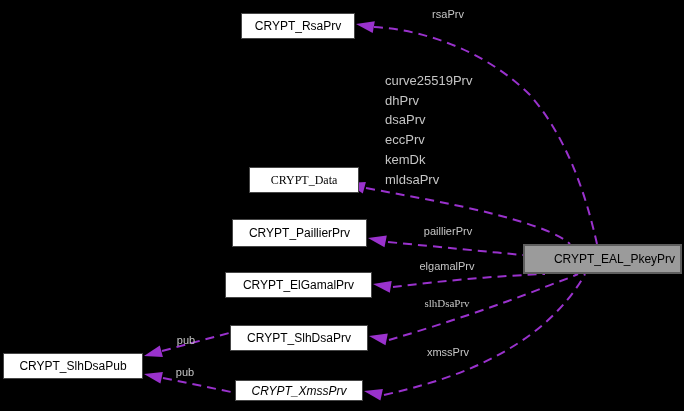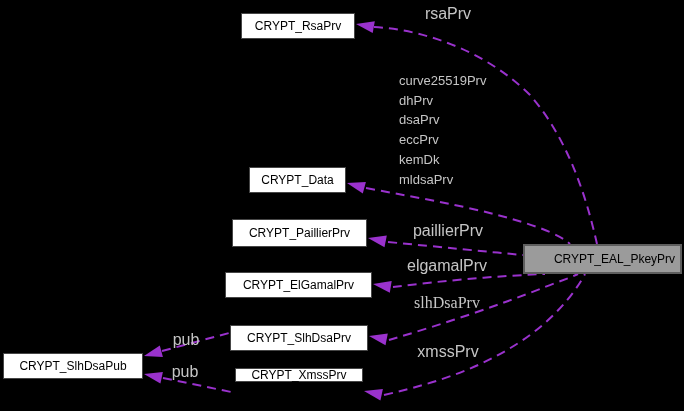--- a/index.html
+++ b/index.html
@@ -34,21 +34,21 @@
   .node.highlight{
     background:var(--highlight-fill,#9b9b9b);
     border:2px solid var(--highlight-border,#5e5e5e);
     cursor:default;
     padding-left:24px;
   }
   .edge-label{
     position:absolute;
     transform:translate(-50%,-50%);
     color:var(--label-text,#c5c5c5);
-    font-size:16px;
+    font-size:11px;
     white-space:nowrap;
   }
   .edge-label-block{
     position:absolute;
     color:var(--label-text,#c5c5c5);
     font-size:13px;
     line-height:19.7px;
     white-space:nowrap;
     text-align:left;
   }
@@ -70,38 +70,38 @@
       <path d="M369 336 L387.8 333.5 L385.5 345.3 Z" class="arrowhead"></path>
       <path d="M384 395 C440 382 480 368 520 342 C550 322 572 298 585 274" class="edge-path"></path>
       <path d="M364 391 L382.9 388.9 L380.4 400.6 Z" class="arrowhead"></path>
       <path d="M162 351 L229 333" class="edge-path"></path>
       <path d="M144 356 L159.8 345.5 L162.9 357.1 Z" class="arrowhead"></path>
       <path d="M163 378 L236 393" class="edge-path"></path>
       <path d="M144 374 L162.9 371.9 L160.4 383.6 Z" class="arrowhead"></path>
     </svg>
   <div id="label-layer">
       <div class="edge-label" style="left: 448px; top: 14px;">rsaPrv</div>
-      <div class="edge-label-block" style="left: 399px; top: 71px;">
+      <div class="edge-label-block" style="left: 385px; top: 71px;">
         <div>curve25519Prv</div>
         <div>dhPrv</div>
         <div>dsaPrv</div>
         <div>eccPrv</div>
         <div>kemDk</div>
         <div>mldsaPrv</div>
       </div>
       <div class="edge-label" style="left: 448px; top: 231px;">paillierPrv</div>
       <div class="edge-label" style="left: 447px; top: 266px;">elgamalPrv</div>
       <div class="edge-label" style="left: 447px; top: 303px; font-family: Liberation Serif, serif;">slhDsaPrv</div>
       <div class="edge-label" style="left: 448px; top: 352px;">xmssPrv</div>
       <div class="edge-label" style="left: 186px; top: 340px;">pub</div>
       <div class="edge-label" style="left: 185px; top: 372px;">pub</div>
     </div>
   <div id="node-layer">
       <div class="node" style="left: 241px; top: 13px; width: 114px; height: 26px;">CRYPT_RsaPrv</div>
-      <div class="node" style="left: 249px; top: 167px; width: 97px; height: 26px;">CRYPT_Data</div>
+      <div class="node" style="left: 249px; top: 167px; width: 110px; height: 26px; font-family: Liberation Serif, serif;">CRYPT_Data</div>
       <div class="node" style="left: 232px; top: 219px; width: 135px; height: 28px;">CRYPT_PaillierPrv</div>
       <div class="node" style="left: 225px; top: 272px; width: 147px; height: 26px; text-align: right;">CRYPT_ElGamalPrv</div>
       <div class="node" style="left: 230px; top: 325px; width: 138px; height: 26px;">CRYPT_SlhDsaPrv</div>
       <div class="node" style="left: 3px; top: 353px; width: 140px; height: 26px;">CRYPT_SlhDsaPub</div>
-      <div class="node" style="left: 235px; top: 368px; width: 128px; height: 14px;">CRYPT_XmssPrv</div>
+      <div class="node" style="left: 235px; top: 380px; width: 128px; height: 21px; font-style: italic;">CRYPT_XmssPrv</div>
       <div class="node highlight" style="left: 523px; top: 244px; width: 159px; height: 30px;">CRYPT_EAL_PkeyPrv</div>
     </div>
 </div>
 
 </body></html>

